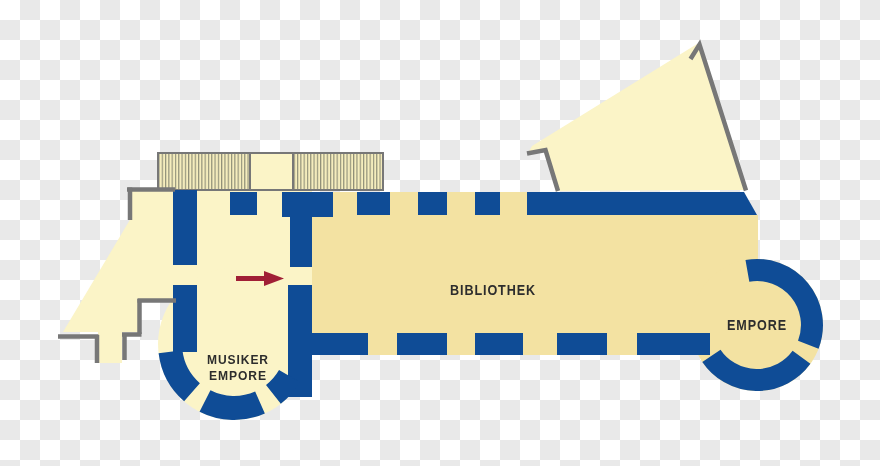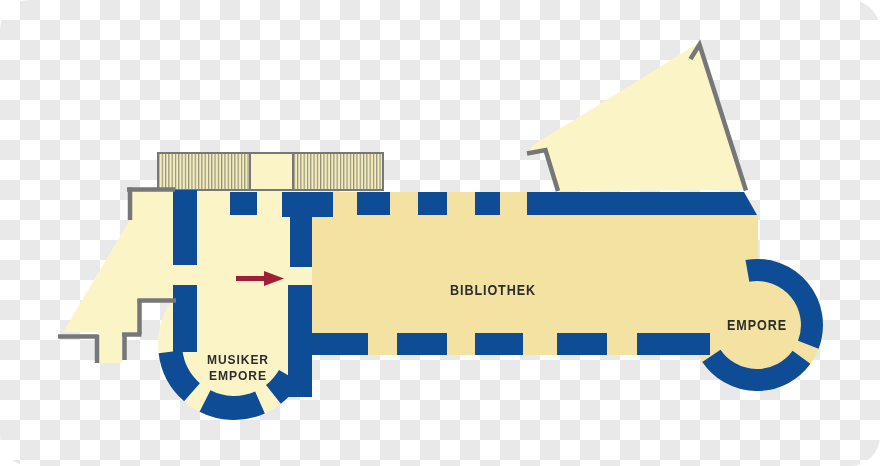--- a/index.html
+++ b/index.html
@@ -3,21 +3,20 @@
 <meta charset="utf-8">
 <style>
   html,body{margin:0;padding:0;}
   body{font-family:"Liberation Sans", sans-serif;}
   .stage{
     position:relative;
     width:880px;height:466px;
     overflow:hidden;
     
     background: repeating-conic-gradient(var(--checker-gray,#e9e9e9) 0% 25%, #ffffff 0% 50%) 0 0 / 40px 40px;
-    border-radius: 30px;
   }
   svg{position:absolute;left:0;top:0;display:block;}
   .room-cream{fill:var(--room-cream,#FBF4C7);}
   .room-tan{fill:var(--room-tan,#F3E2A2);}
   .wall{fill:var(--wall-blue,#0F4C96);}
   .wall-arc{stroke:var(--wall-blue,#0F4C96);fill:none;stroke-linecap:butt;}
   .outline{stroke:var(--outline-gray,#777777);fill:none;stroke-width:4.5;stroke-linecap:butt;stroke-linejoin:miter;}
   .hatch-frame{stroke:var(--outline-gray,#777777);stroke-width:2;}
   .arrow{fill:var(--arrow-red,#A01F36);}
   .room-label{

